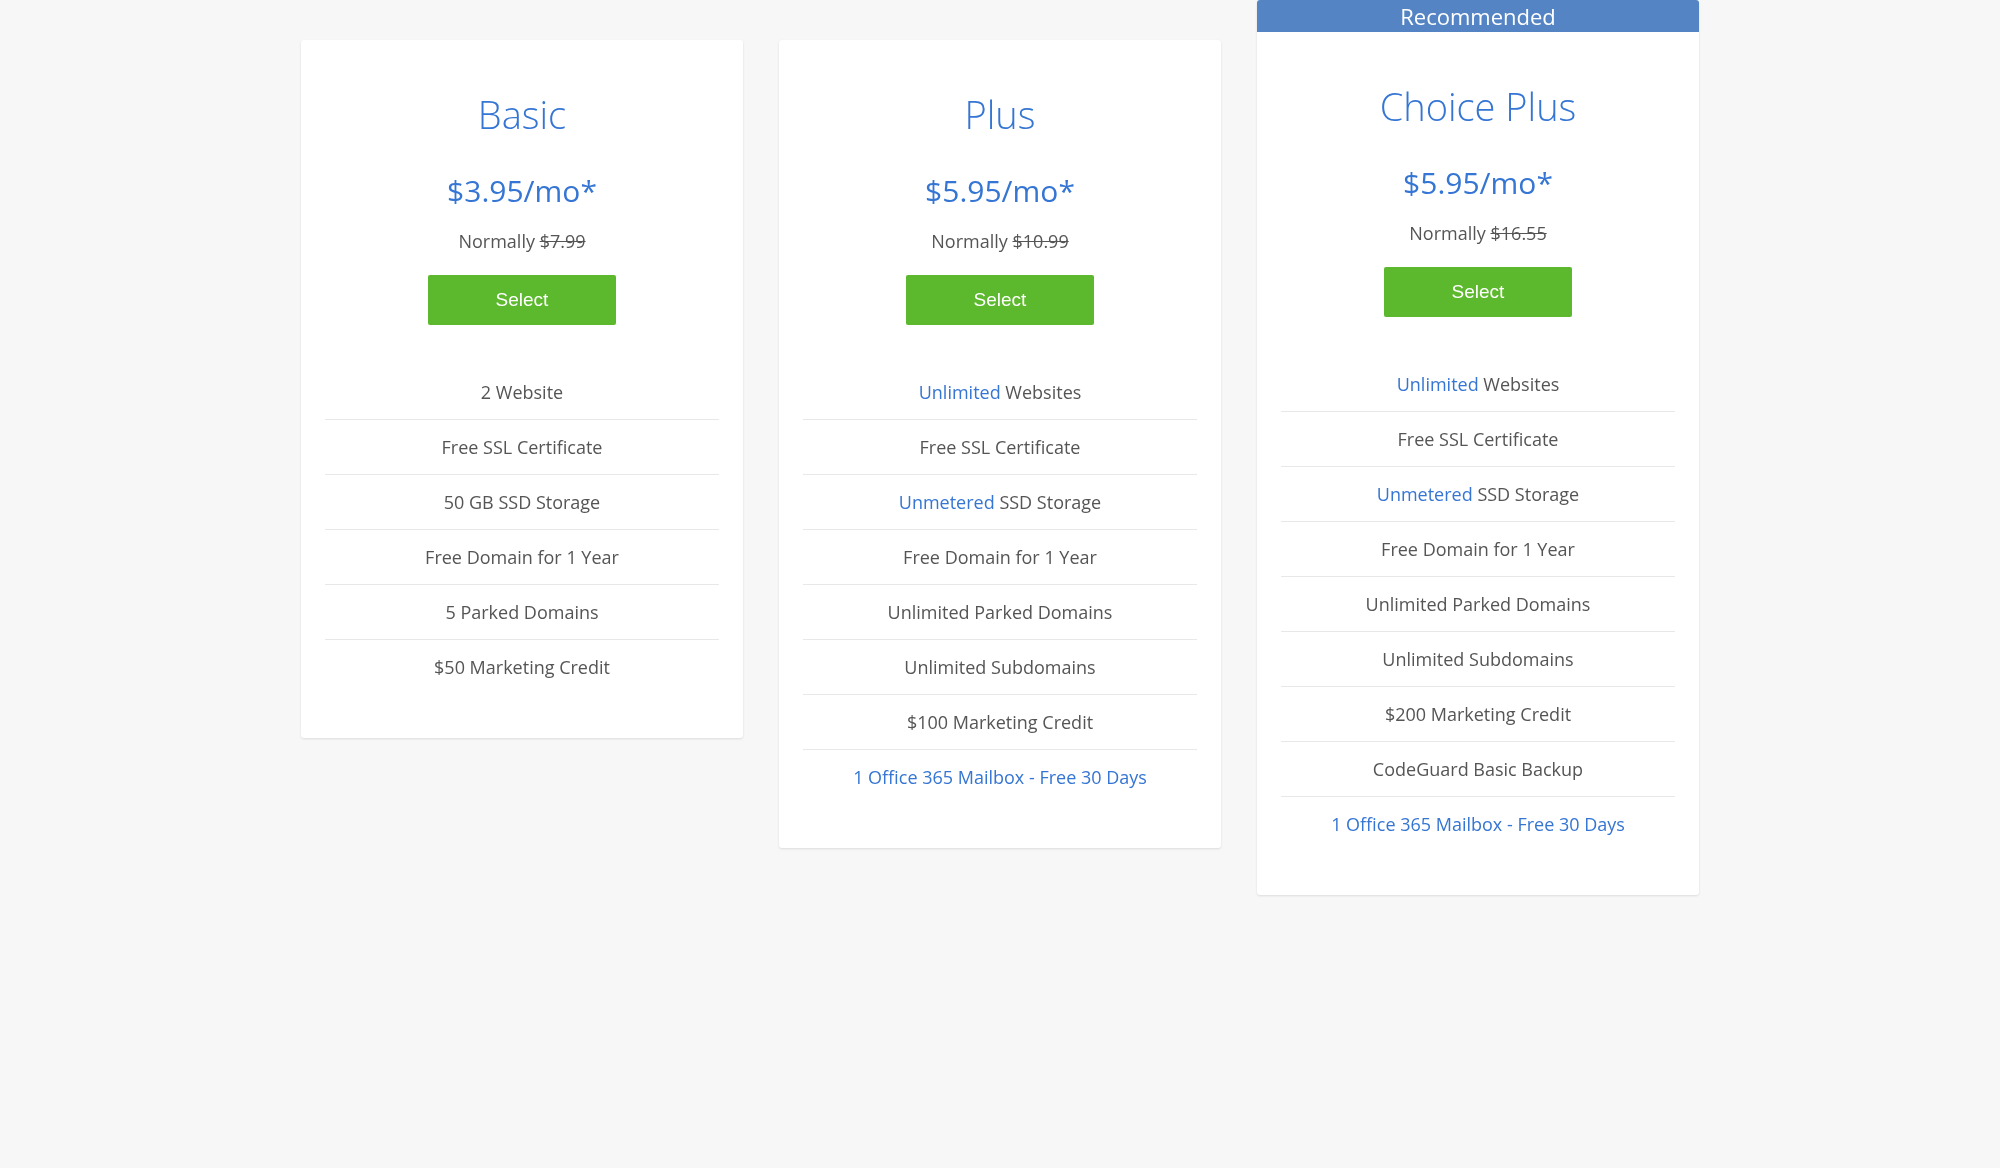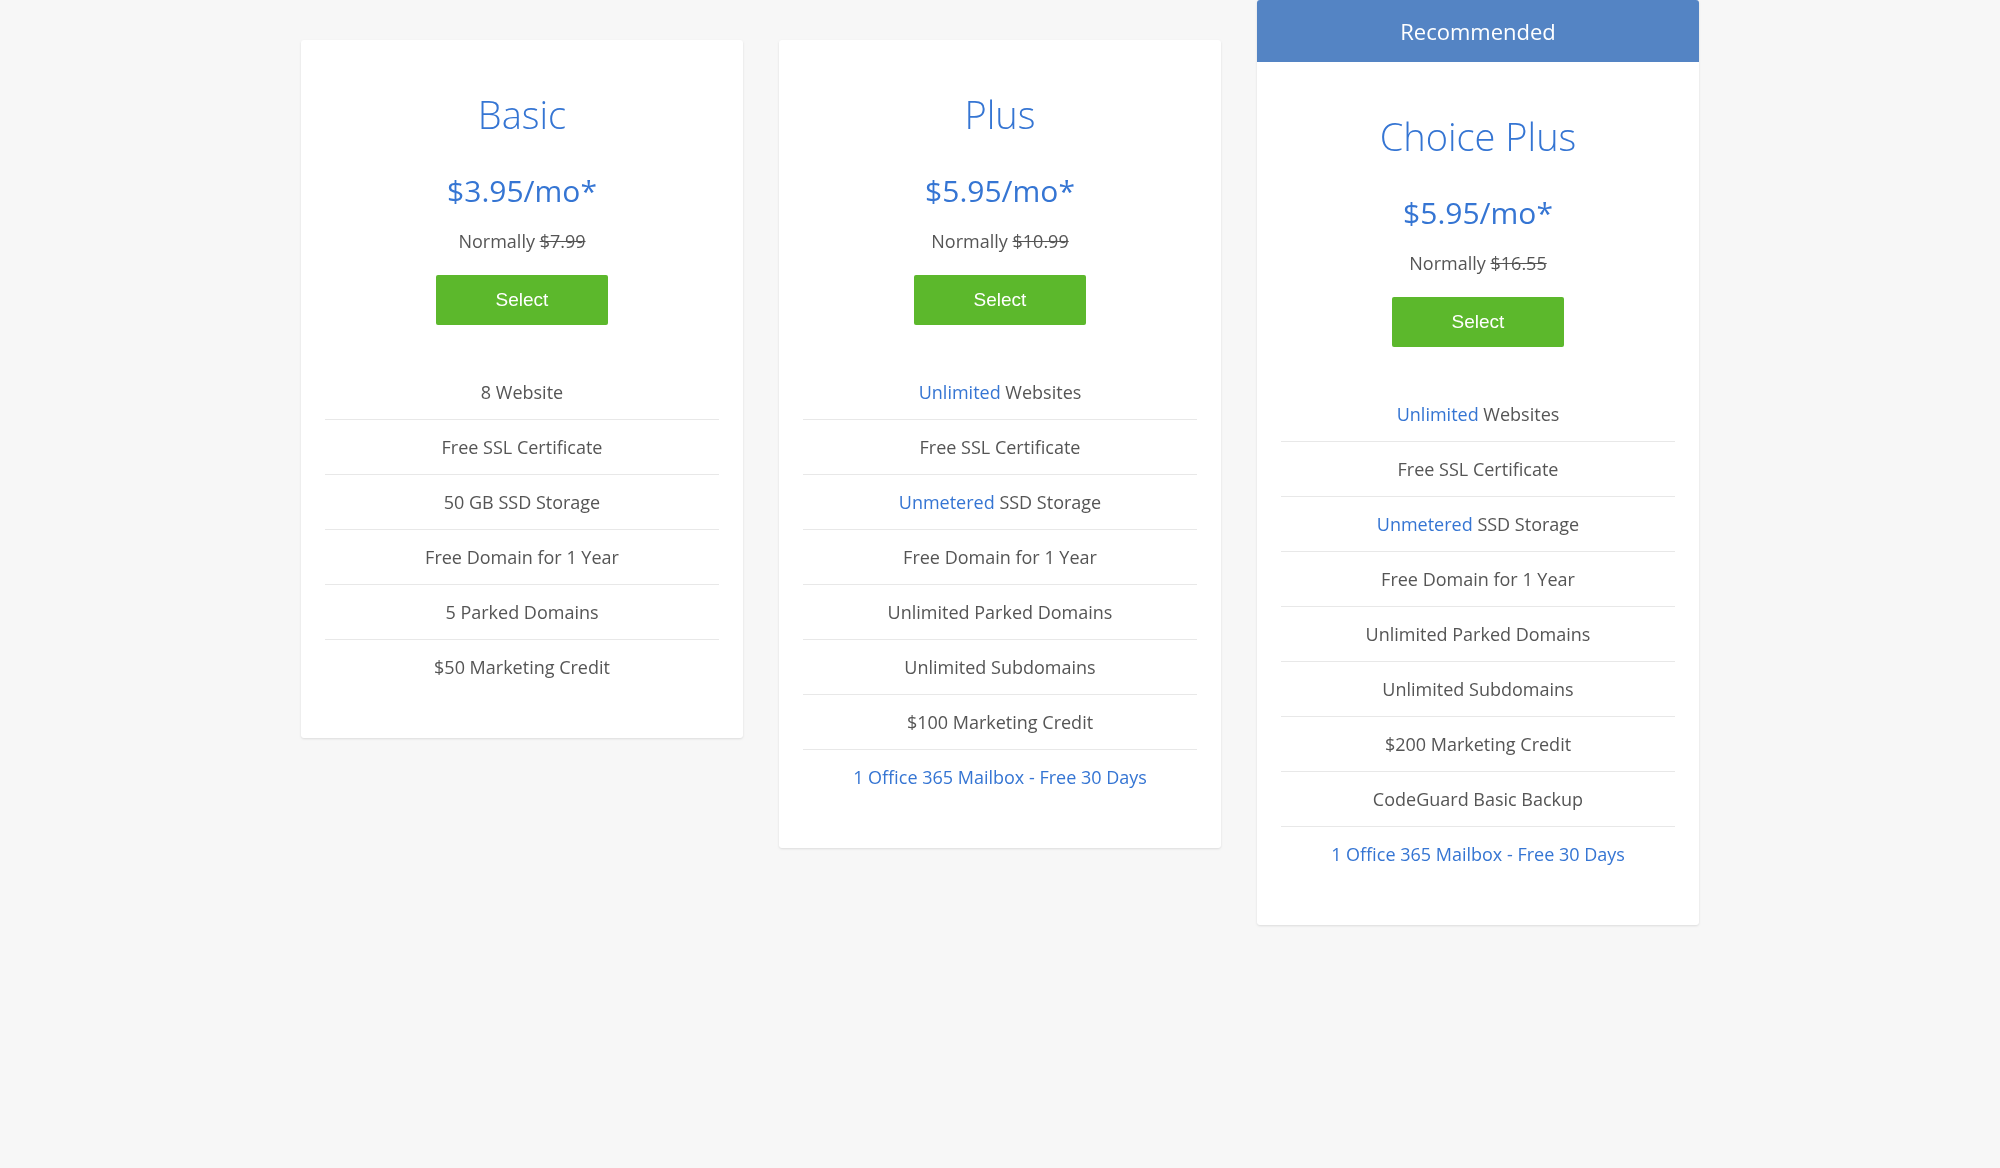--- a/index.html
+++ b/index.html
@@ -29,21 +29,21 @@
       border-radius: 3px;
       box-shadow: 0 1px 3px rgba(0,0,0,0.08), 0 1px 2px rgba(0,0,0,0.04);
       flex: 1;
       max-width: 442px;
       overflow: hidden;
     }
     .recommended-banner {
       background: #5484c4;
       color: #fff;
       text-align: center;
-      padding: 16px 0;
+      padding: 1px 0;
       font-size: 22px;
       font-weight: 400;
     }
     .card-content {
       padding: 48px 24px 44px;
       text-align: center;
     }
     .plan-title {
       color: #3575d3;
       font-size: 38px;
@@ -65,21 +65,21 @@
       text-decoration: line-through;
     }
     .select-button {
       background: #5cb82c;
       color: #fff;
       border: none;
       padding: 14px 0;
       font-size: 19px;
       font-weight: 400;
       cursor: pointer;
-      width: 172px;
+      width: 188px;
       border-radius: 2px;
       margin-bottom: 40px;
     }
     .features-list {
       list-style: none;
       padding: 0 0px;
     }
     .features-list li {
       padding: 15px 0;
       font-size: 18px;
@@ -106,21 +106,21 @@
     <div class="card-content">
       <h2 class="plan-title">Basic</h2>
       <div class="plan-price">$3.95/mo*</div>
       <div class="normal-price">
         <span>Normally</span>
         <span> </span>
         <span class="strike">$7.99</span>
       </div>
       <button class="select-button">Select</button>
       <ul class="features-list">
-        <li><span>8 Website</span></li>
+        <li><span>2 Website</span></li>
         <li><span>Free SSL Certificate</span></li>
         <li><span>50 GB SSD Storage</span></li>
         <li><span>Free Domain for 1 Year</span></li>
         <li><span>5 Parked Domains</span></li>
         <li><span>$50 Marketing Credit</span></li>
       </ul>
     </div>
   </div>
 
   <div class="pricing-card">

